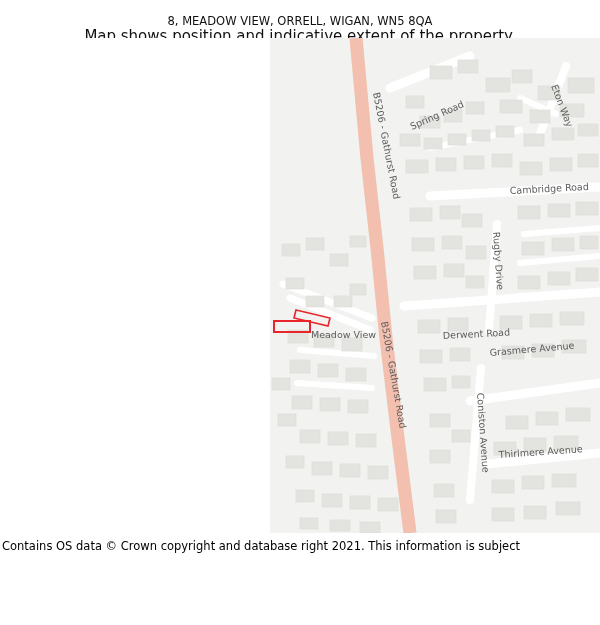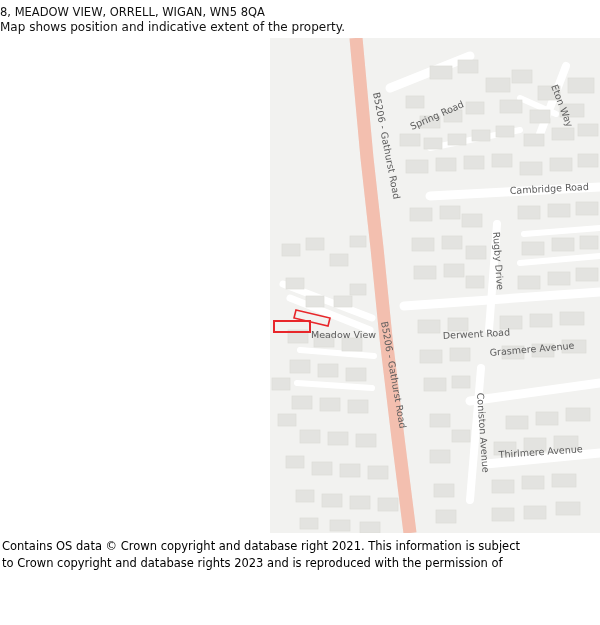--- a/index.html
+++ b/index.html
@@ -21,31 +21,31 @@
     position: relative;
     background: #ffffff;
   }
   
   .header {
     position: absolute;
     top: 0;
     left: 0;
     width: 600px;
     height: 38px;
-    text-align: left;
-    padding-top: 5px;
+    text-align: center;
+    padding-top: 14px;
     box-sizing: border-box;
   }
   .header .title {
     font-size: 11.5px;
     line-height: 15px;
     color: #111;
   }
   .header .subtitle {
-    font-size: 12px;
+    font-size: 15px;
     line-height: 15px;
     color: #111;
   }
   
   .map {
     position: absolute;
     top: 38px;
     left: 0;
     width: 600px;
     height: 495px;
@@ -259,16 +259,15 @@
         <text class="roadlabel" transform="translate(381,284) rotate(80)">B5206 - Gathurst Road</text>
         <text class="roadlabel" transform="translate(490,318) rotate(-5)">Grasmere Avenue</text>
         <text class="roadlabel" transform="translate(477,355) rotate(86)">Coniston Avenue</text>
         <text class="roadlabel" transform="translate(499,420) rotate(-4)">Thirlmere Avenue</text>
       </g>
     </svg>
   </div>
 
   <div class="footer">
     <p>Contains OS data © Crown copyright and database right 2021. This information is subject</p>
-    <p>to Crown copyright and database rights 2023 and is reproduced with the permission of</p>
   </div>
 
 </div>
 
 </body></html>

